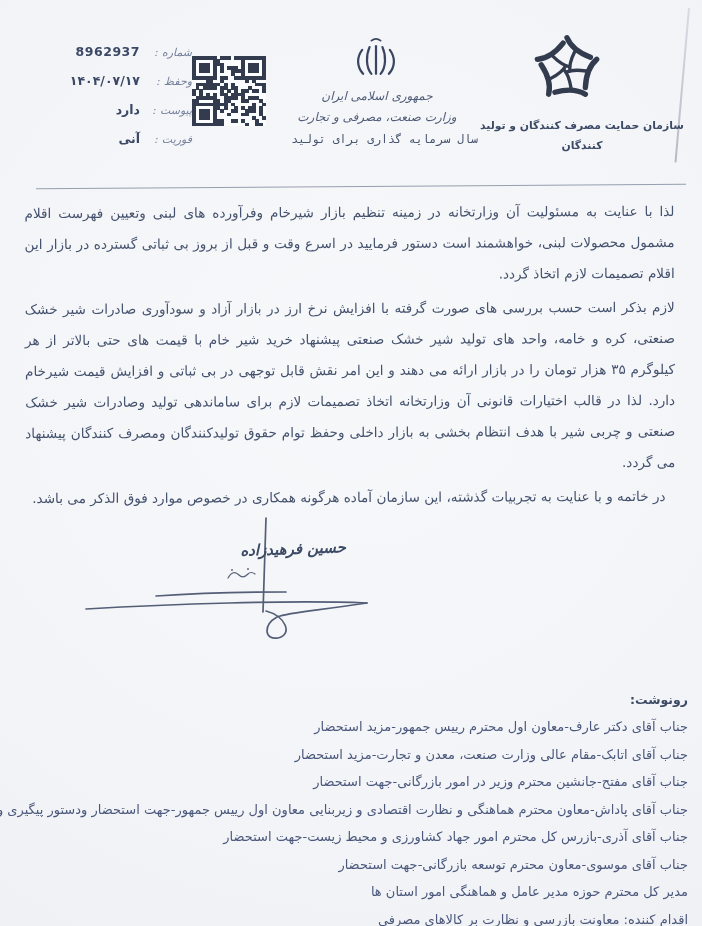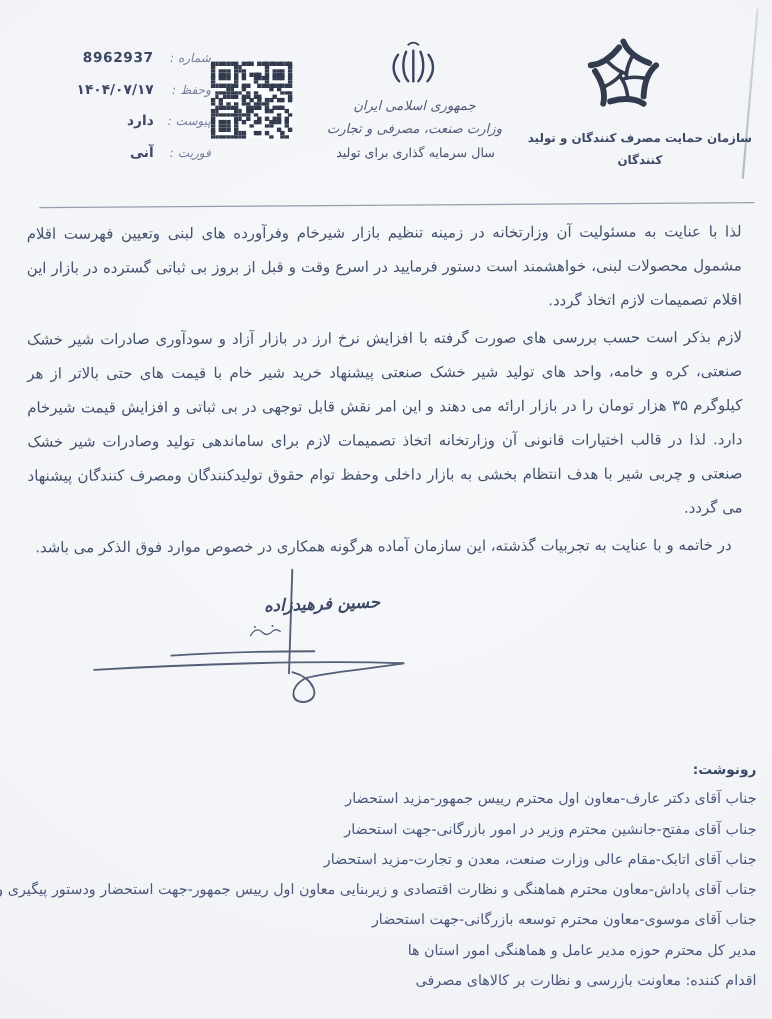--- a/index.html
+++ b/index.html
@@ -25,22 +25,22 @@
   .meta-row{ display:flex; direction:rtl; align-items:baseline; height:29px; }
   .meta-label{ width:52px; font-size:11px; color:#76819c; flex:none; font-style:italic; }
   .meta-value{ font-size:12.5px; font-weight:bold; color:#3c4966; letter-spacing:.5px; }
 
   .qr{ position:absolute; left:192px; top:56px; width:74px; height:70px; background:#fbfcfd; }
   .qr i{ position:absolute; background:#333b4e; }
 
   .emblem{ position:absolute; left:349px; top:36px; width:54px; height:48px; }
   .gov-script{ position:absolute; left:292px; top:86px; width:170px; text-align:center;
     font-size:12px; line-height:21px; color:#515d7a; font-style:italic; }
-  .slogan{ position:absolute; left:278px; top:132px; width:200px; text-align:center;
-    font-size:11.5px; color:#46536f; }
+  .slogan{ position:absolute; left:278px; top:132px; width:200px; text-align:right;
+    font-size:11.5px; color:#46536f;font-family:Liberation Mono, monospace; }
 
   .org-logo{ position:absolute; left:528px; top:28px; width:78px; height:82px; }
   .org-text{ position:absolute; left:470px; top:116px; width:224px; text-align:center;
     font-size:10.8px; font-weight:bold; line-height:20px; color:#3d4a66; }
 
   .rule{ position:absolute; left:36px; top:186px; width:650px; height:1.4px;
     background:#7e889c; opacity:.8; transform:rotate(-0.4deg); }
 
   
   .body{ position:absolute; top:197px; right:27px; left:25px; direction:rtl;
@@ -382,21 +382,22 @@
       <circle cx="168" cy="57" r="0.9" fill="#3e4a66" stroke="none"></circle>
       <path d="M76 84 C 120 81 165 80 206 80"></path>
       <path d="M6 97 C 90 92 210 88 287 91"></path>
       <path d="M287 91 C 235 99 210 100 197 105 C 183 113 184 128 198 126 C 213 123 206 104 186 99"></path>
     </g>
   </svg>
 
   <section class="cc">
     <div class="cc-title">رونوشت:</div>
     <div class="cc-item">جناب آقای دکتر عارف-معاون اول محترم رییس جمهور-مزید استحضار</div>
+    <div class="cc-item">جناب آقای اتابک-مقام عالی وزارت صنعت، معدن و تجارت-مزید استحضار</div>
     <div class="cc-item">جناب آقای مفتح-جانشین محترم وزیر در امور بازرگانی-جهت استحضار</div>
-    <div class="cc-item">جناب آقای اتابک-مقام عالی وزارت صنعت، معدن و تجارت-مزید استحضار</div>
     <div class="cc-item">جناب آقای پاداش-معاون محترم هماهنگی و نظارت اقتصادی و زیربنایی معاون اول رییس جمهور-جهت استحضار ودستور پیگیری واقدام لازم</div>
+    <div class="cc-item">جناب آقای آذری-بازرس کل محترم امور جهاد کشاورزی و محیط زیست-جهت استحضار</div>
     <div class="cc-item">جناب آقای موسوی-معاون محترم توسعه بازرگانی-جهت استحضار</div>
     <div class="cc-item">مدیر کل محترم حوزه مدیر عامل و هماهنگی امور استان ها</div>
     <div class="cc-item">اقدام کننده: معاونت بازرسی و نظارت بر کالاهای مصرفی</div>
   </section>
 
 </div>
 
 </body></html>

